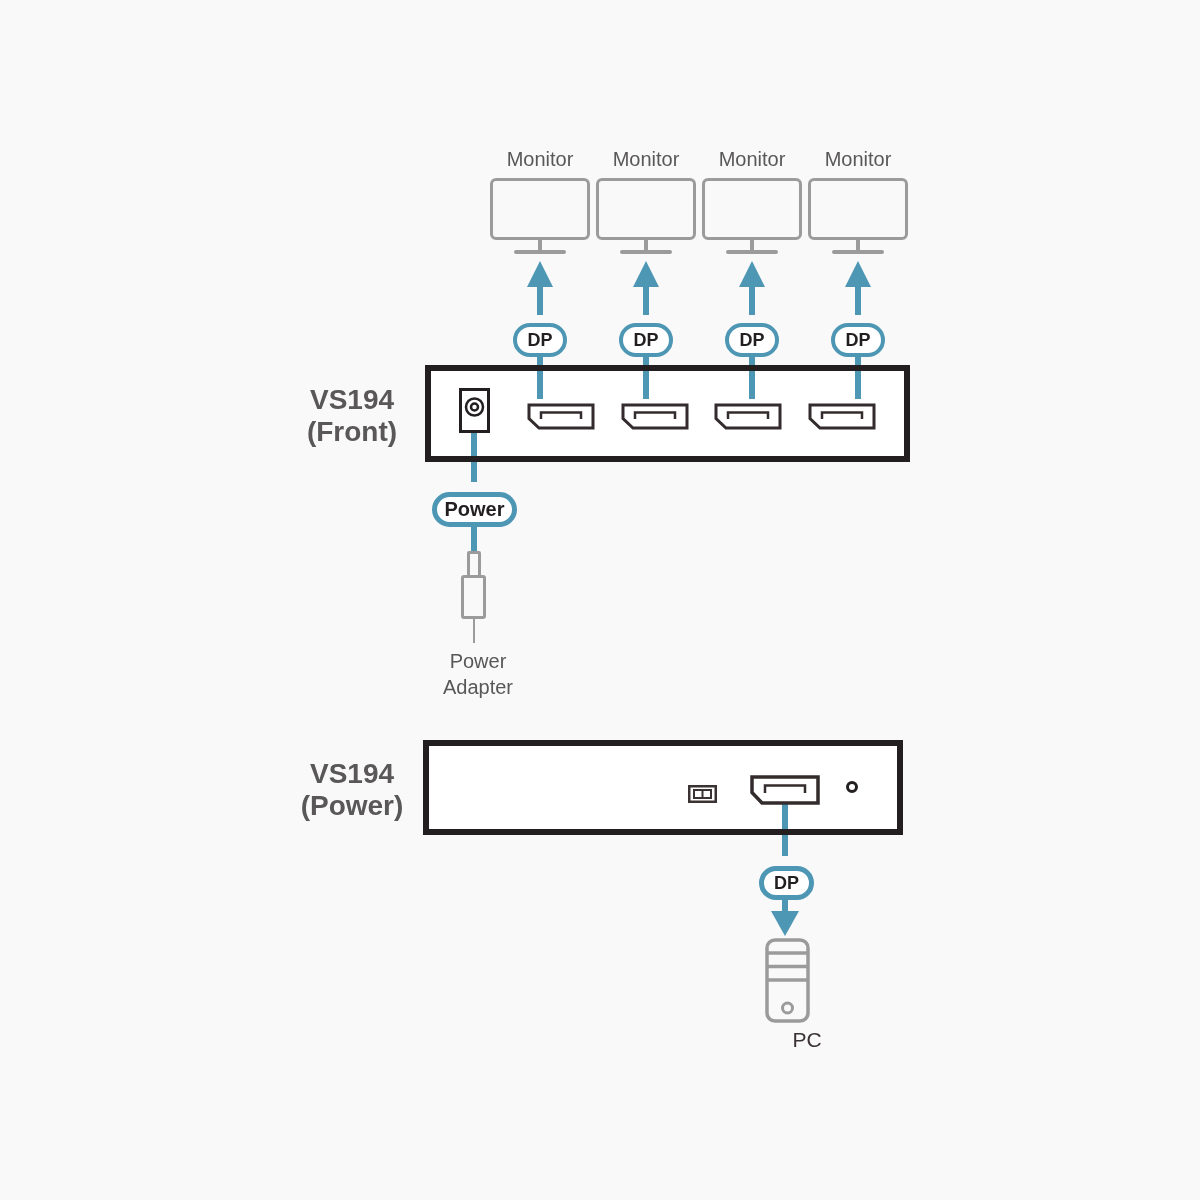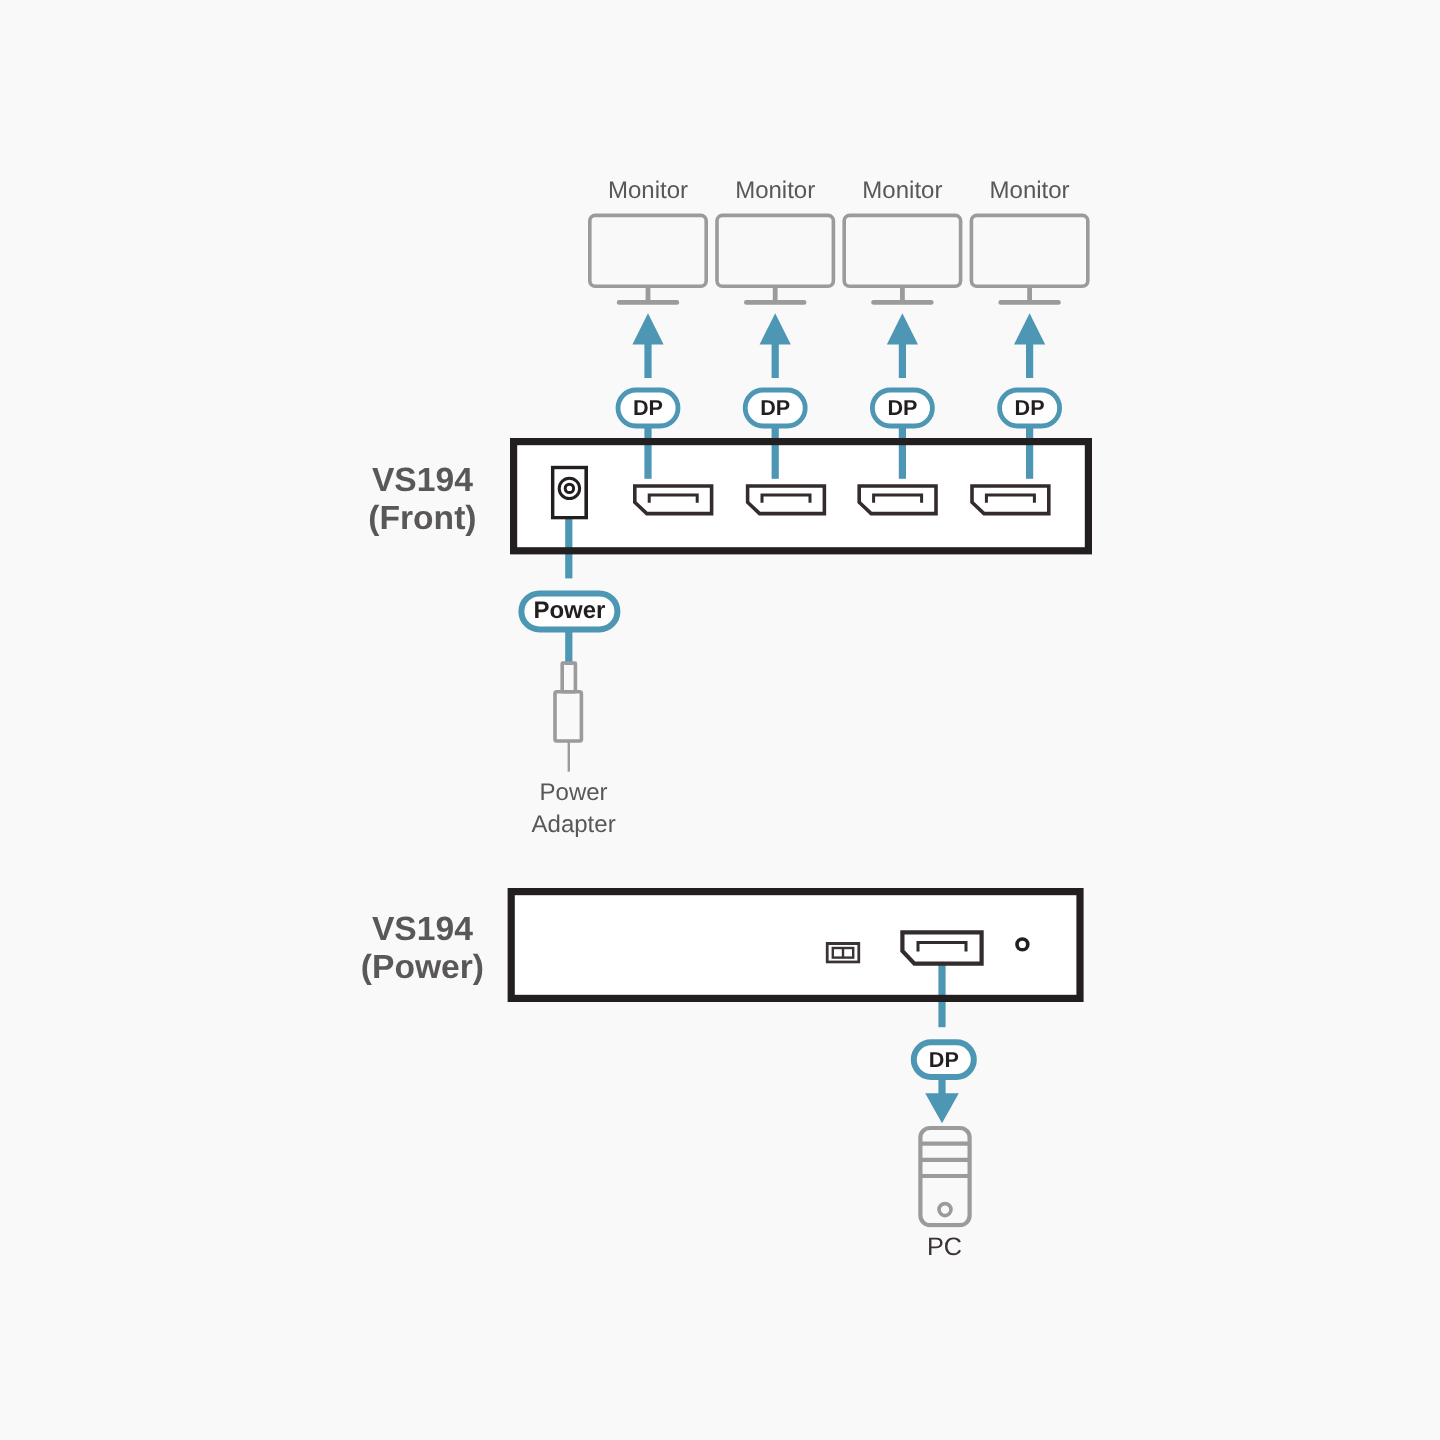--- a/index.html
+++ b/index.html
@@ -201,15 +201,15 @@
   <div class="abs icon" style="left:765px;top:938px;">
     <svg width="45" height="85" viewBox="0 0 45 85">
       <rect x="2" y="2" width="41" height="81" rx="8" fill="none" stroke="#9b9b9b" stroke-width="3.5"></rect>
       <line x1="3" y1="15" x2="42" y2="15" stroke="#9b9b9b" stroke-width="3.5"></line>
       <line x1="3" y1="28.5" x2="42" y2="28.5" stroke="#9b9b9b" stroke-width="3.5"></line>
       <line x1="3" y1="42" x2="42" y2="42" stroke="#9b9b9b" stroke-width="3.5"></line>
       <circle cx="22.5" cy="70" r="5" fill="none" stroke="#9b9b9b" stroke-width="3"></circle>
     </svg>
   </div>
 
-  <div class="abs pc-caption" style="left:747px;top:1028px;">PC</div>
+  <div class="abs pc-caption" style="left:767px;top:1028px;">PC</div>
 
 </div>
 
 </body></html>

